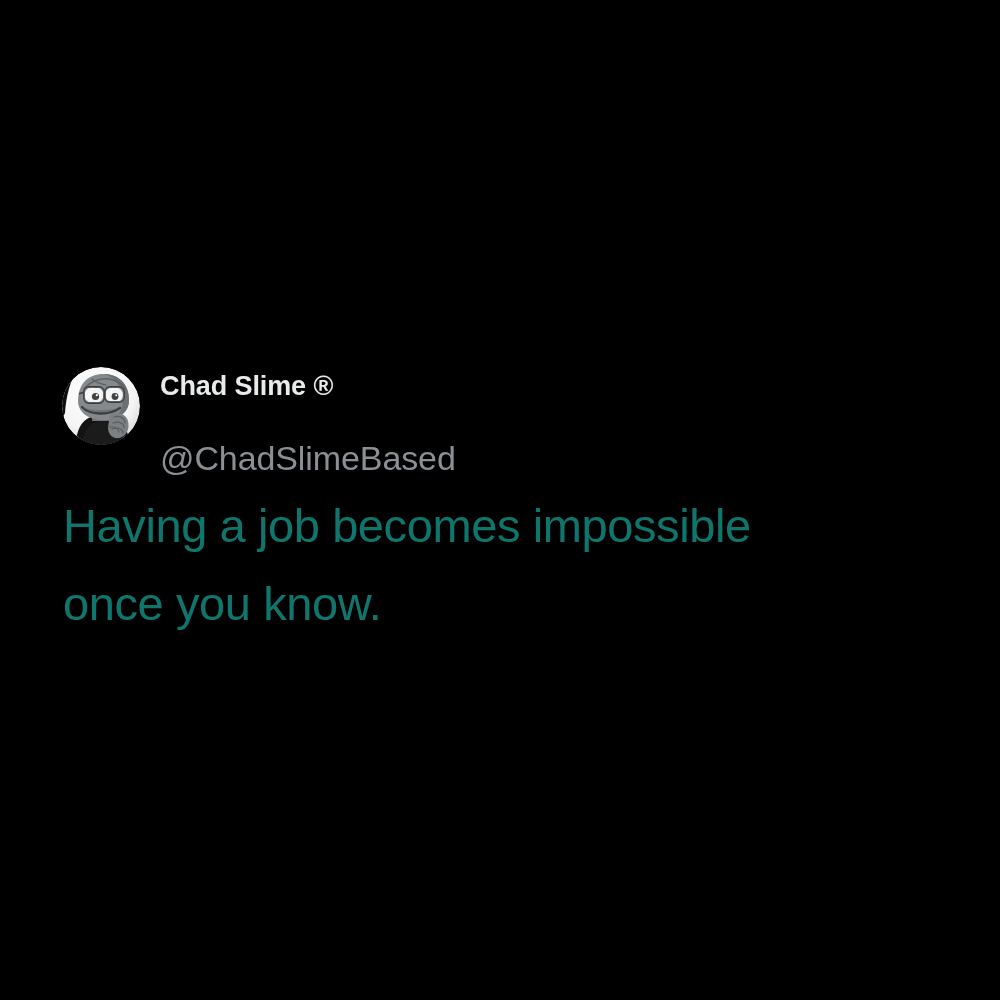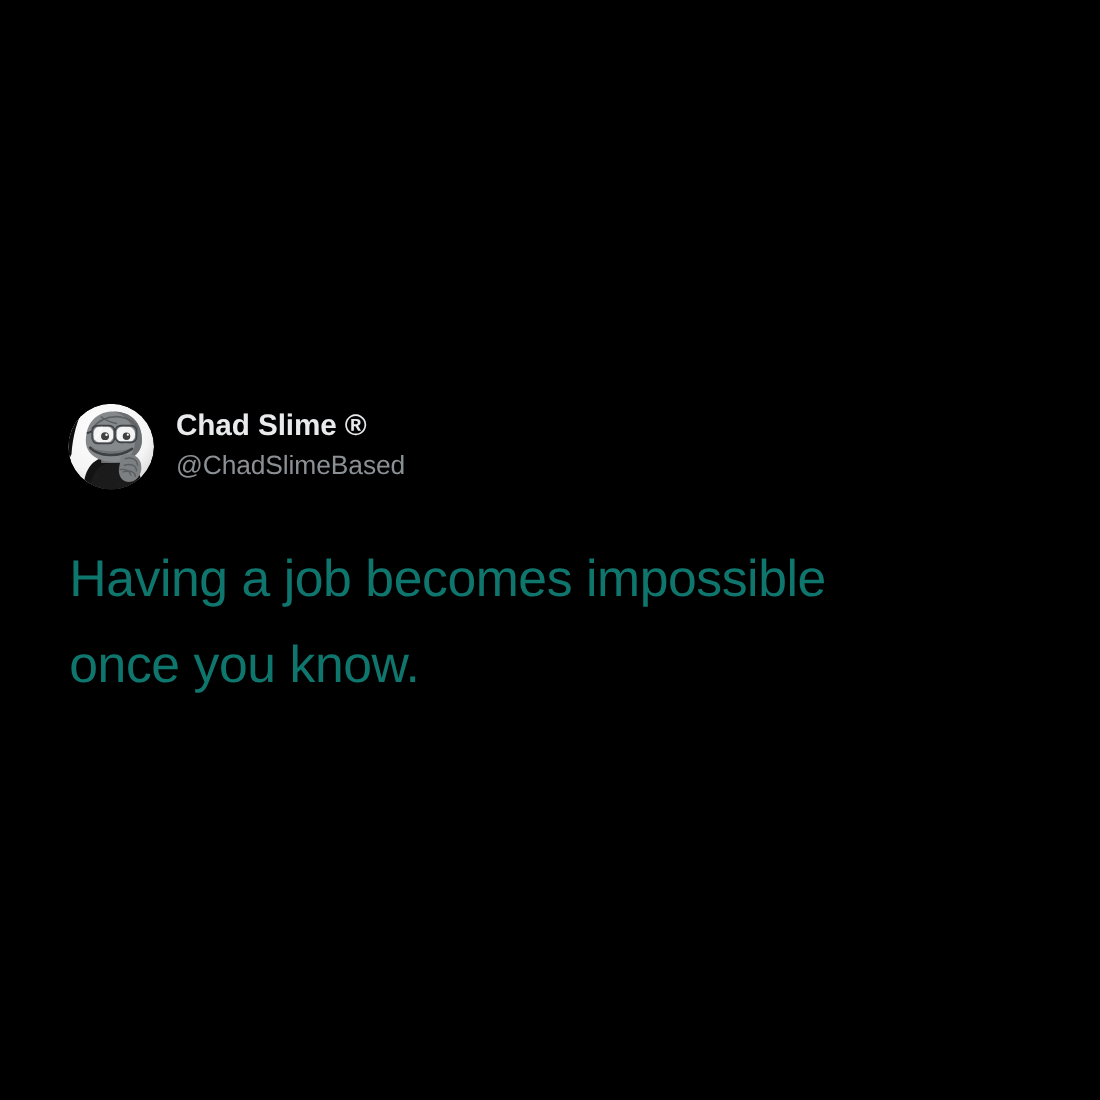--- a/index.html
+++ b/index.html
@@ -44,34 +44,35 @@
     display: block;
   }
   #avatar svg { display: block; }
 
   #author-block {
     margin-left: 20px;
     padding-top: 4px;
     display: flex;
     flex-direction: column;
     line-height: 1;
+    gap: 28px;
   }
 
   #display-name {
     font-size: 27px;
     font-weight: bold;
     color: #e8eaec;
     letter-spacing: -0.1px;
     white-space: nowrap;
     line-height: 1.18;
   }
 
   #handle {
     margin-top: 7px;
-    font-size: 24px;
+    font-size: 34px;
     font-weight: normal;
     color: #8b9095;
     letter-spacing: -0.1px;
     white-space: nowrap;
     line-height: 1.18;
   }
 
   
   #tweet-text {
     position: absolute;

